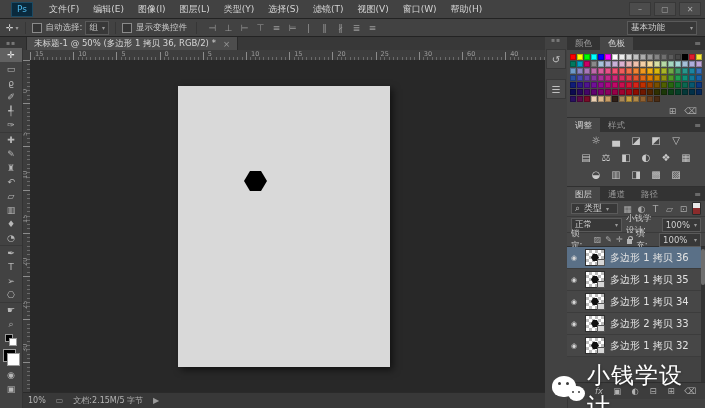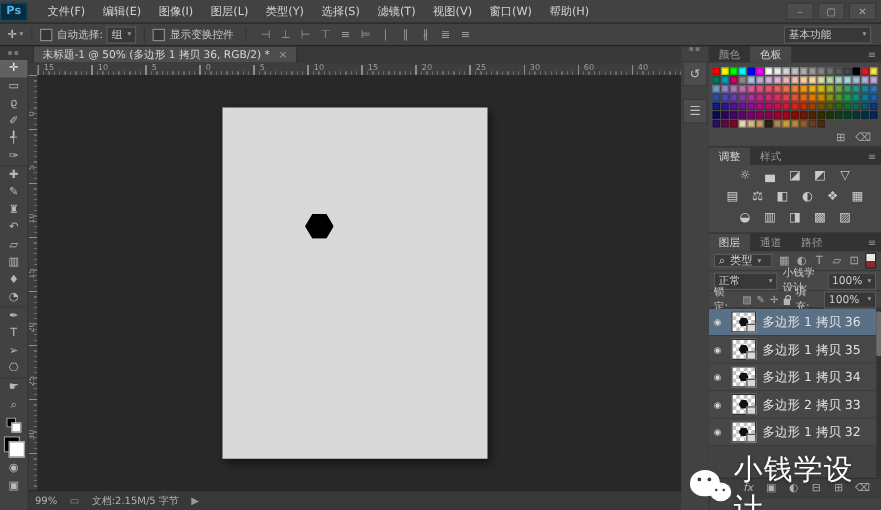--- a/index.html
+++ b/index.html
@@ -2,21 +2,21 @@
 <html><head>
 <meta charset="utf-8">
 <style>
   html,body{margin:0;padding:0;background:#1a1a1a;}
   #app{position:relative;width:705px;height:408px;background:#282828;overflow:hidden;
        font-family:"DejaVu Sans","Liberation Sans",sans-serif;font-size:9px;color:#cccccc;
        -webkit-font-smoothing:antialiased;}
   
   .menubar{position:absolute;left:0;top:0;width:705px;height:18px;background:#424242;
            border-bottom:1px solid #232323;display:flex;align-items:center;z-index:10;}
-  .ps-logo{width:20px;height:13px;margin:0 9px 0 0;background:#0a2a3d;color:#4db6e8;font-weight:bold;
+  .ps-logo{width:20px;height:13px;margin:0 9px 0 11px;background:#0a2a3d;color:#4db6e8;font-weight:normal;
            font-size:9px;display:flex;align-items:center;justify-content:center;border:1px solid #1c4a63;}
   .menu-item{padding:0 7px;color:#d4d4d4;white-space:nowrap;}
   .win-controls{margin-left:auto;display:flex;margin-right:4px;}
   .win-btn{width:20px;height:12px;display:flex;align-items:center;justify-content:center;color:#a8a8a8;
            font-size:8px;background:#4c4c4c;border:1px solid #383838;margin-left:3px;}
   
   .optionsbar{position:absolute;left:0;top:19px;width:705px;height:17px;background:#424242;
               border-bottom:1px solid #232323;display:flex;align-items:center;font-size:8.5px;z-index:10;}
   .ob-tool{display:flex;align-items:center;gap:2px;color:#d0d0d0;margin-left:6px;font-size:9px;}
   .caret{font-size:6px;color:#9a9a9a;}
@@ -276,21 +276,21 @@
     <div class="tool">▣</div>
   </div>
 
   <div class="canvas">
     <div id="page" class="page" style="background: rgb(217, 217, 217);">
       <div id="hexagon" class="hexagon" style="background: rgb(0, 0, 0);"></div>
     </div>
   </div>
 
   <div class="statusbar">
-    <span>99%</span>
+    <span>10%</span>
     <span class="sb-icon">▭</span>
     <span>文档:2.15M/5 字节</span>
     <span class="sb-icon">▶</span>
   </div>
 
   <div class="dock">
     <div class="dock-strip">
       <div class="strip-grip">▪▪</div>
       <div id="strip-btns">
           <div class="strip-btn">↺</div>

